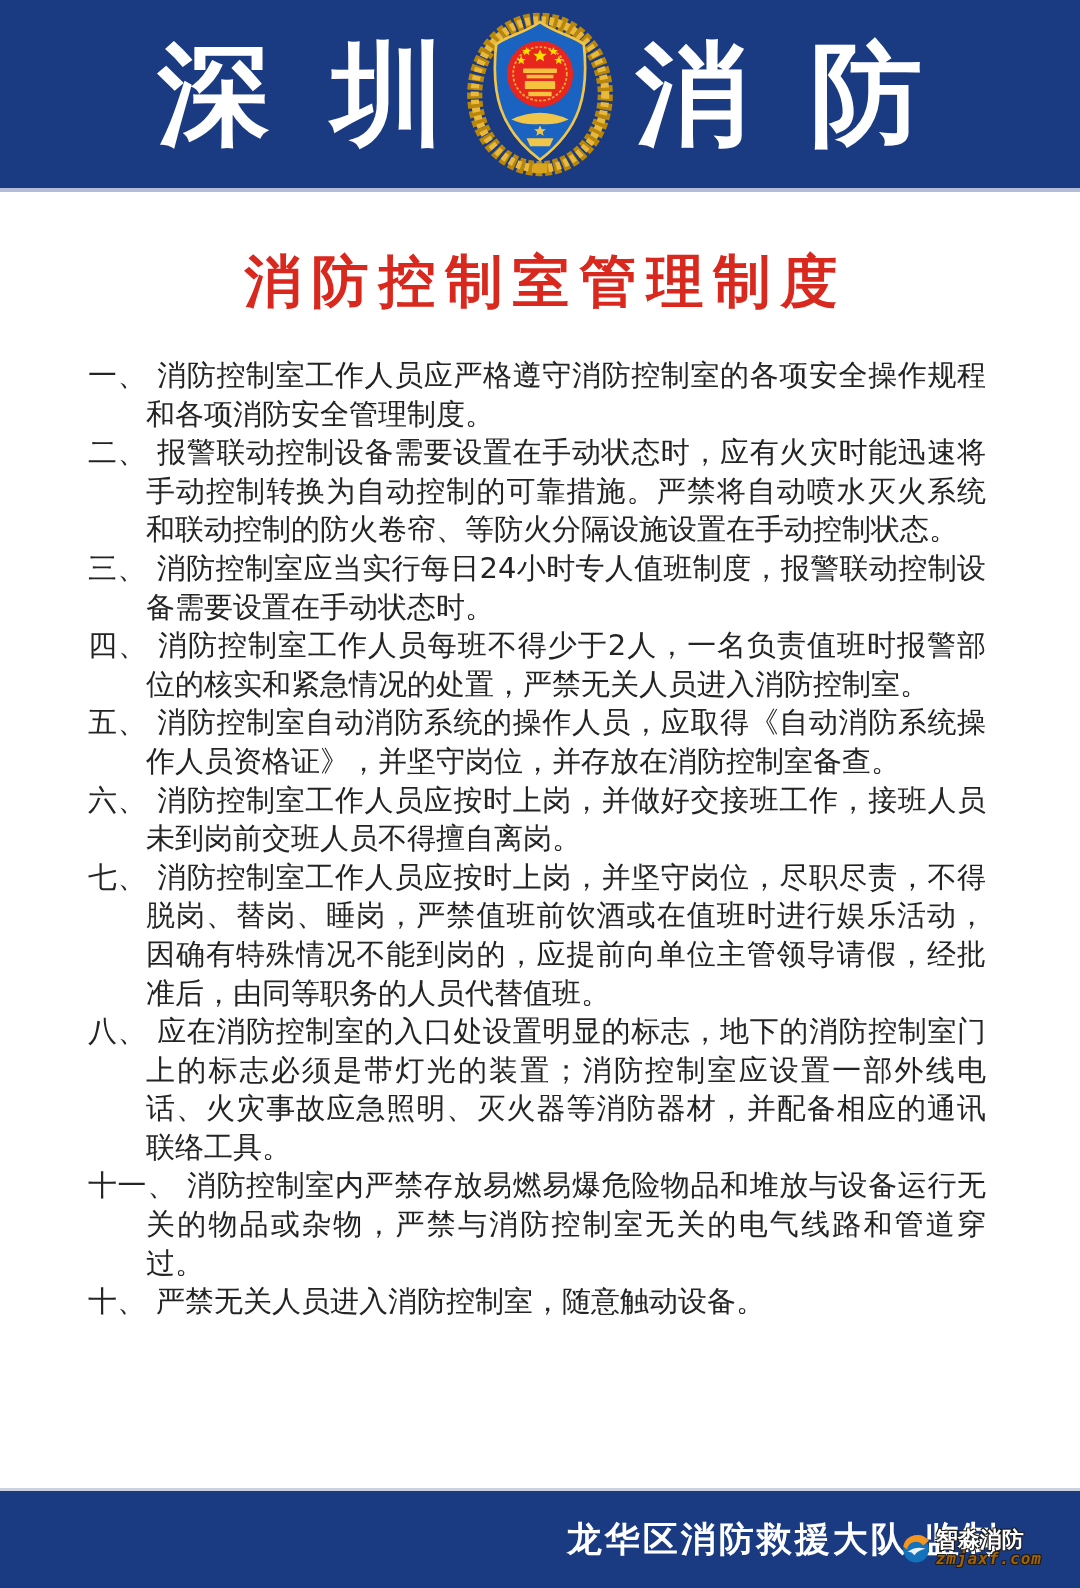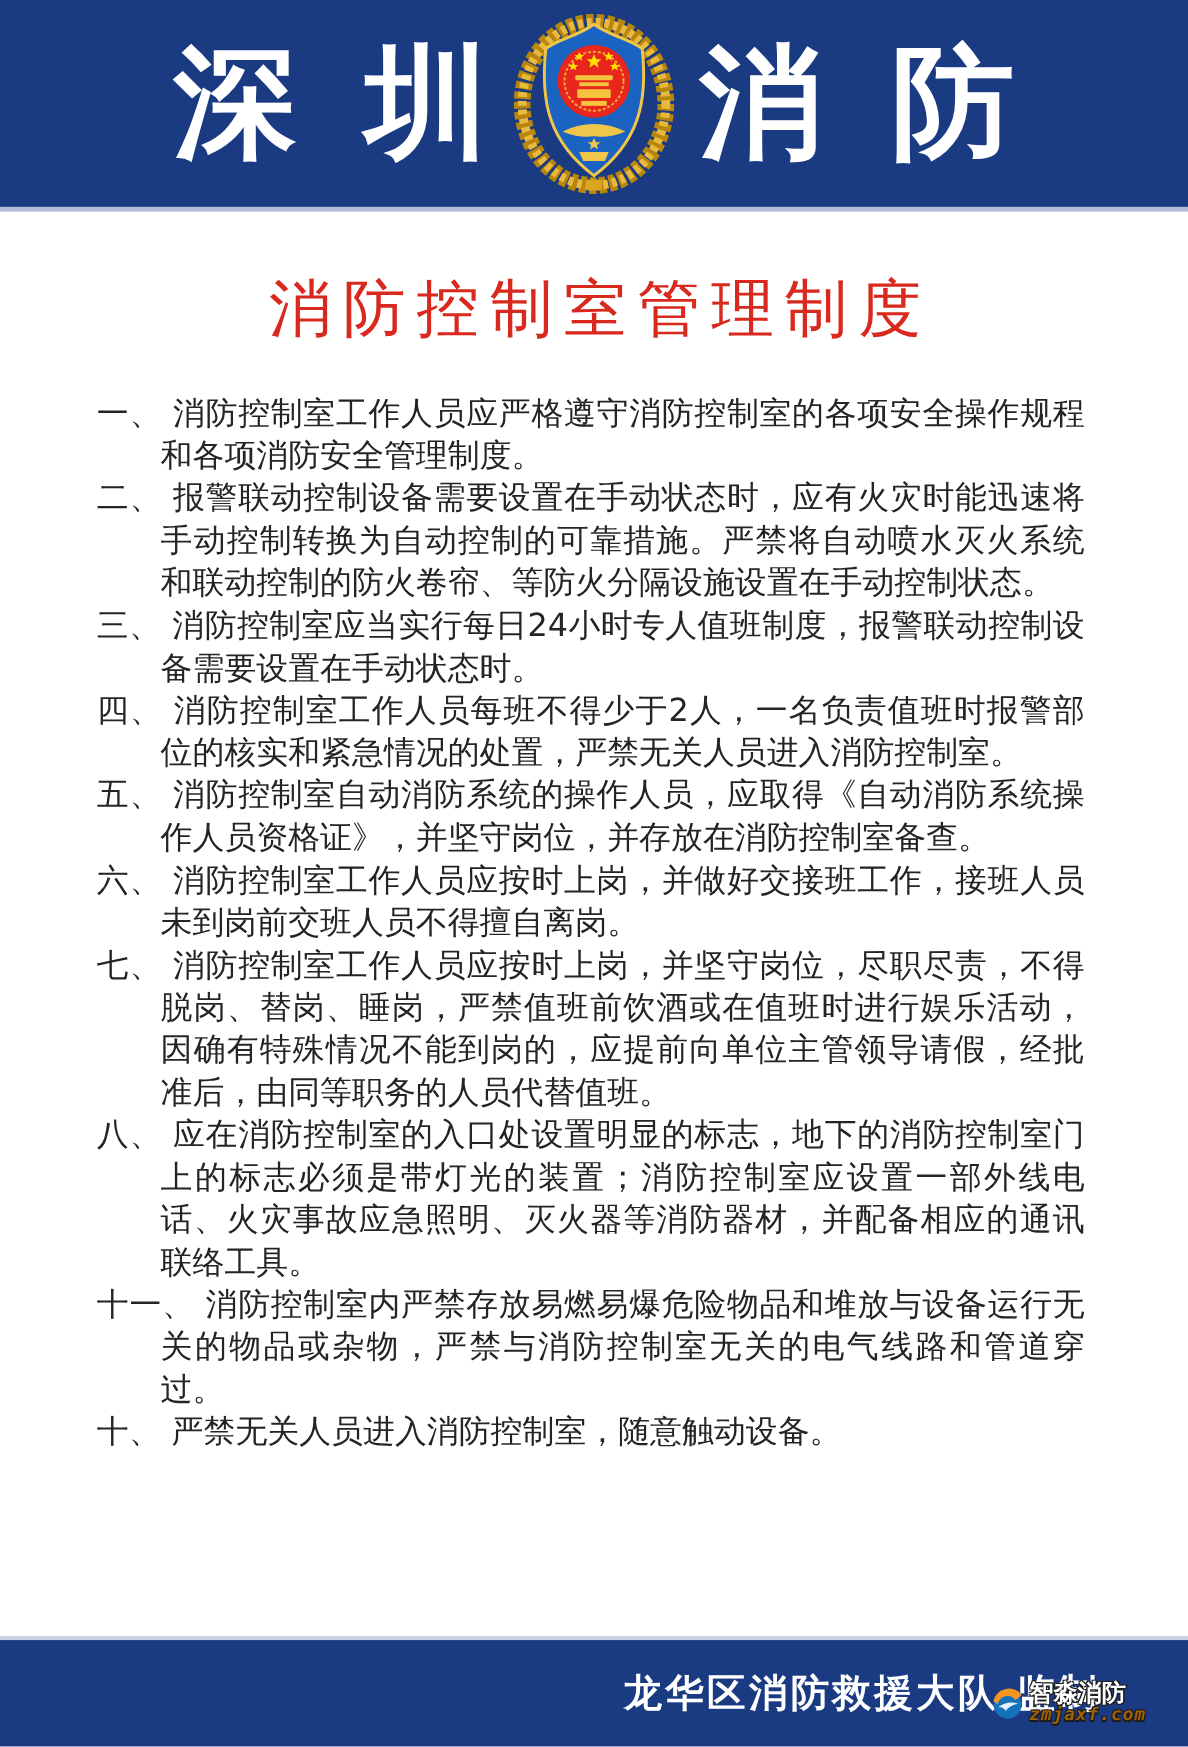--- a/index.html
+++ b/index.html
@@ -22,21 +22,21 @@
   .hchar{
     color:#ffffff;font-size:112px;line-height:1;font-weight:bold;
     font-family:"DejaVu Serif","Liberation Serif",serif;
   }
   .emblem{width:152px;height:168px;display:block;}
   
   .title{
     position:absolute;top:250px;left:12px;right:0;
     text-align:center;
     color:#d9291f;
-    font-size:57px;font-weight:400;letter-spacing:10px;line-height:1.1;
+    font-size:57px;font-weight:700;letter-spacing:10px;line-height:1.1;
     font-family:"DejaVu Sans","Liberation Sans",sans-serif;
   }
   
   .rules{
     position:absolute;top:356px;left:88px;right:94px;
     color:#242424;
     font-size:29px;line-height:38.6px;
     text-align:justify;
   }
   .rule{margin:0;padding-left:58px;text-indent:-58px;}

